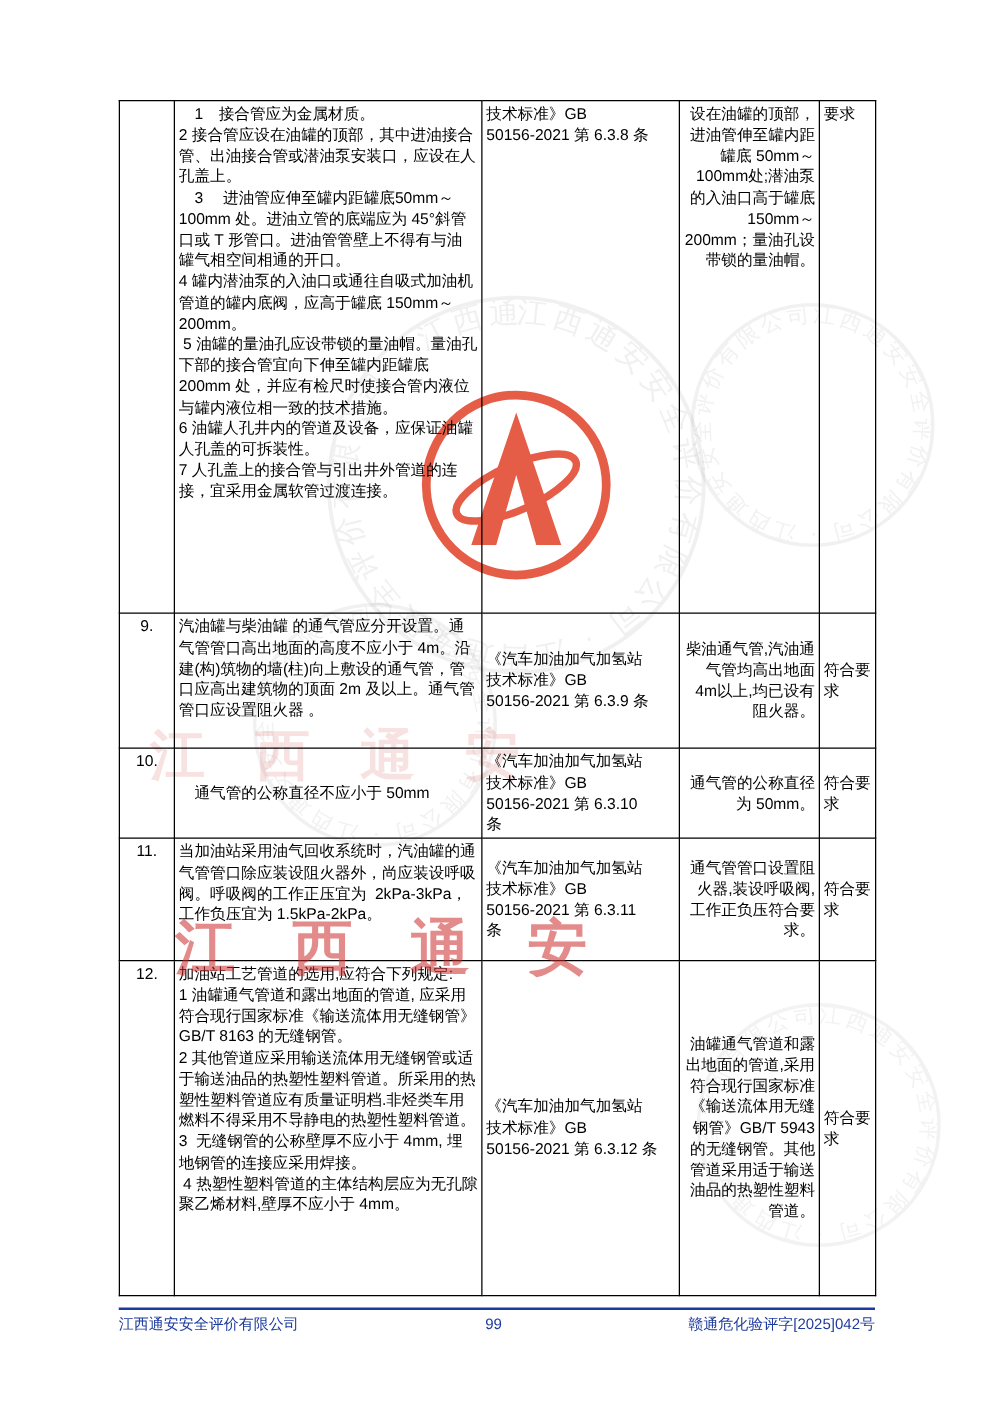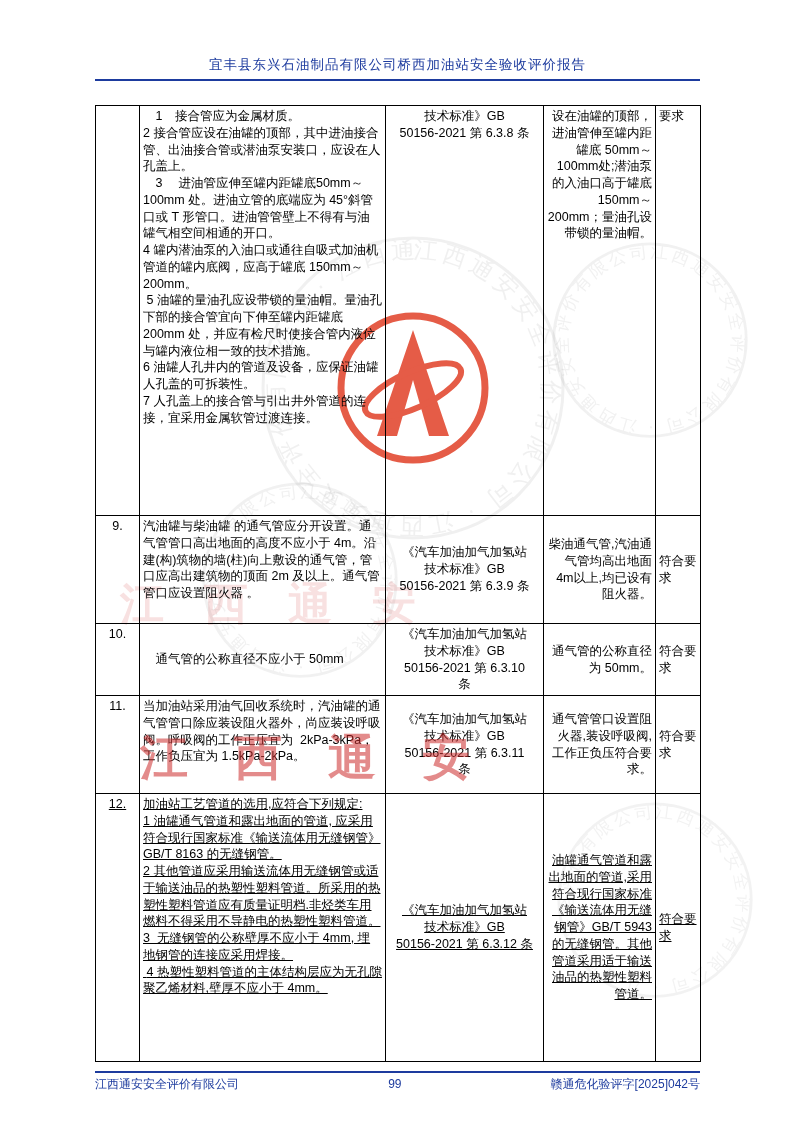--- a/index.html
+++ b/index.html
@@ -39,21 +39,21 @@
     vertical-align: top;
     overflow: hidden;
   }
   col.c-no { width: 44px; }
   col.c-content { width: 246px; }
   col.c-standard { width: 158px; }
   col.c-actual { width: 112px; }
   col.c-conclusion { width: 45px; }
   td.no-cell { text-align: center; vertical-align: middle; }
   td.content-cell { white-space: pre-wrap; text-align: left; }
-  td.standard-cell { text-align: center; white-space: pre-wrap; }
+  td.standard-cell { white-space: pre-wrap; }
   td.actual-cell { text-align: right; white-space: pre-wrap; }
   td.conclusion-cell { text-align: left; }
   tr.vmid td.standard-cell,
   tr.vmid td.actual-cell,
   tr.vmid td.conclusion-cell { vertical-align: middle; }
   tr.vmid-content td.content-cell { vertical-align: middle; }
   .doc-footer {
     margin-top: 9px;
     border-top: 2px solid #1d3b9e;
     padding-top: 3px;
@@ -149,21 +149,20 @@
     <ellipse cx="80" cy="82" rx="52" ry="18" fill="none" stroke="#e2462e" stroke-width="6" transform="rotate(-24 80 82)"></ellipse>
   </svg>
 
   <div class="wm-red-text-faint">江西通安</div>
 </div>
 
 <div class="wm-red-text">江西通安</div>
 
 <div class="page">
 
-  <div class="doc-header">宜丰县东兴石油制品有限公司桥西加油站安全验收评价报告</div>
 
   <table class="eval-table">
     <colgroup>
       <col class="c-no">
         <col class="c-content">
         <col class="c-standard">
         <col class="c-actual">
         <col class="c-conclusion">
     </colgroup>
     <tbody>
@@ -203,21 +202,21 @@
       <tr style="height:98px;" class="vmid">
         <td class="no-cell">11.</td>
         <td class="content-cell">当加油站采用油气回收系统时，汽油罐的通气管管口除应装设阻火器外，尚应装设呼吸阀。呼吸阀的工作正压宜为  2kPa-3kPa，工作负压宜为 1.5kPa-2kPa。</td>
         <td class="standard-cell">《汽车加油加气加氢站
 技术标准》GB
 50156-2021 第 6.3.11
 条</td>
         <td class="actual-cell">通气管管口设置阻火器,装设呼吸阀,工作正负压符合要求。</td>
         <td class="conclusion-cell">符合要求</td>
       </tr>
-      <tr style="height:268px;text-decoration:underline;" class="vmid">
+      <tr style="height:268px;" class="vmid">
         <td class="no-cell">12.</td>
         <td class="content-cell">加油站工艺管道的选用,应符合下列规定:
 1 油罐通气管道和露出地面的管道, 应采用符合现行国家标准《输送流体用无缝钢管》GB/T 8163 的无缝钢管。
 2 其他管道应采用输送流体用无缝钢管或适于输送油品的热塑性塑料管道。所采用的热塑性塑料管道应有质量证明档.非烃类车用燃料不得采用不导静电的热塑性塑料管道。
 3  无缝钢管的公称壁厚不应小于 4mm, 埋地钢管的连接应采用焊接。
  4 热塑性塑料管道的主体结构层应为无孔隙聚乙烯材料,壁厚不应小于 4mm。</td>
         <td class="standard-cell">《汽车加油加气加氢站
 技术标准》GB
 50156-2021 第 6.3.12 条</td>
         <td class="actual-cell">油罐通气管道和露出地面的管道,采用符合现行国家标准《输送流体用无缝钢管》GB/T 5943 的无缝钢管。其他管道采用适于输送油品的热塑性塑料管道。</td>

